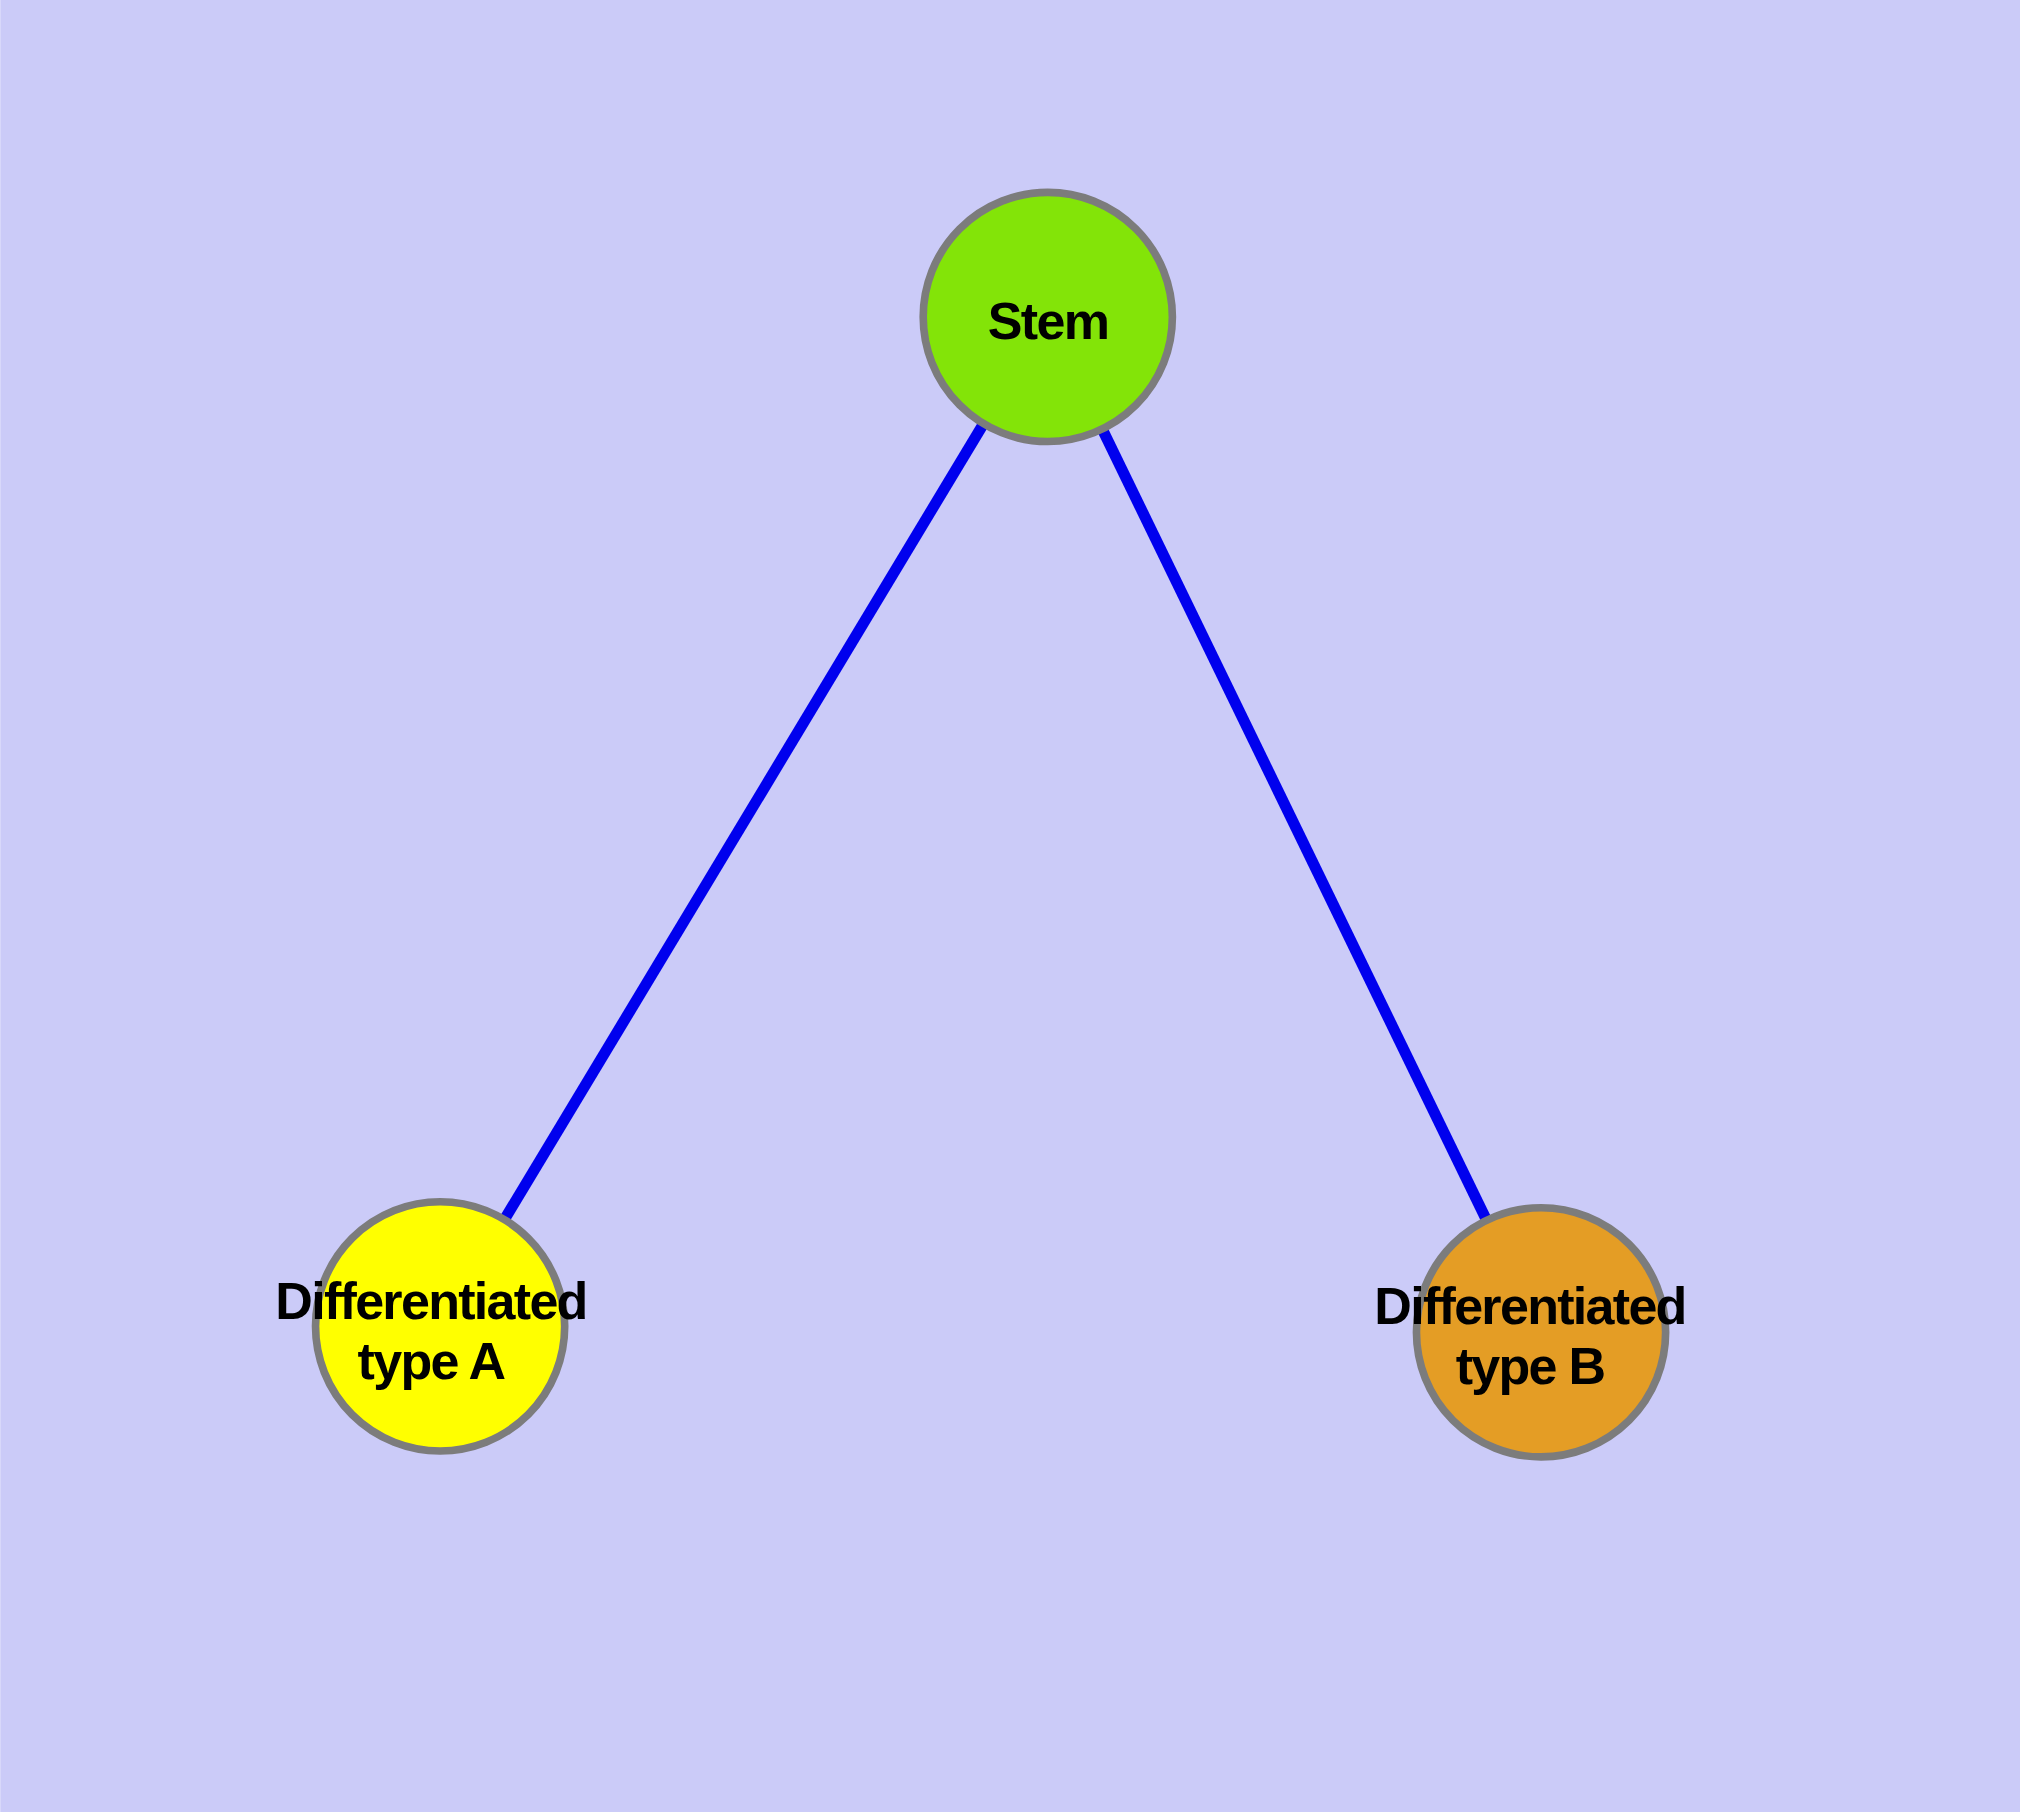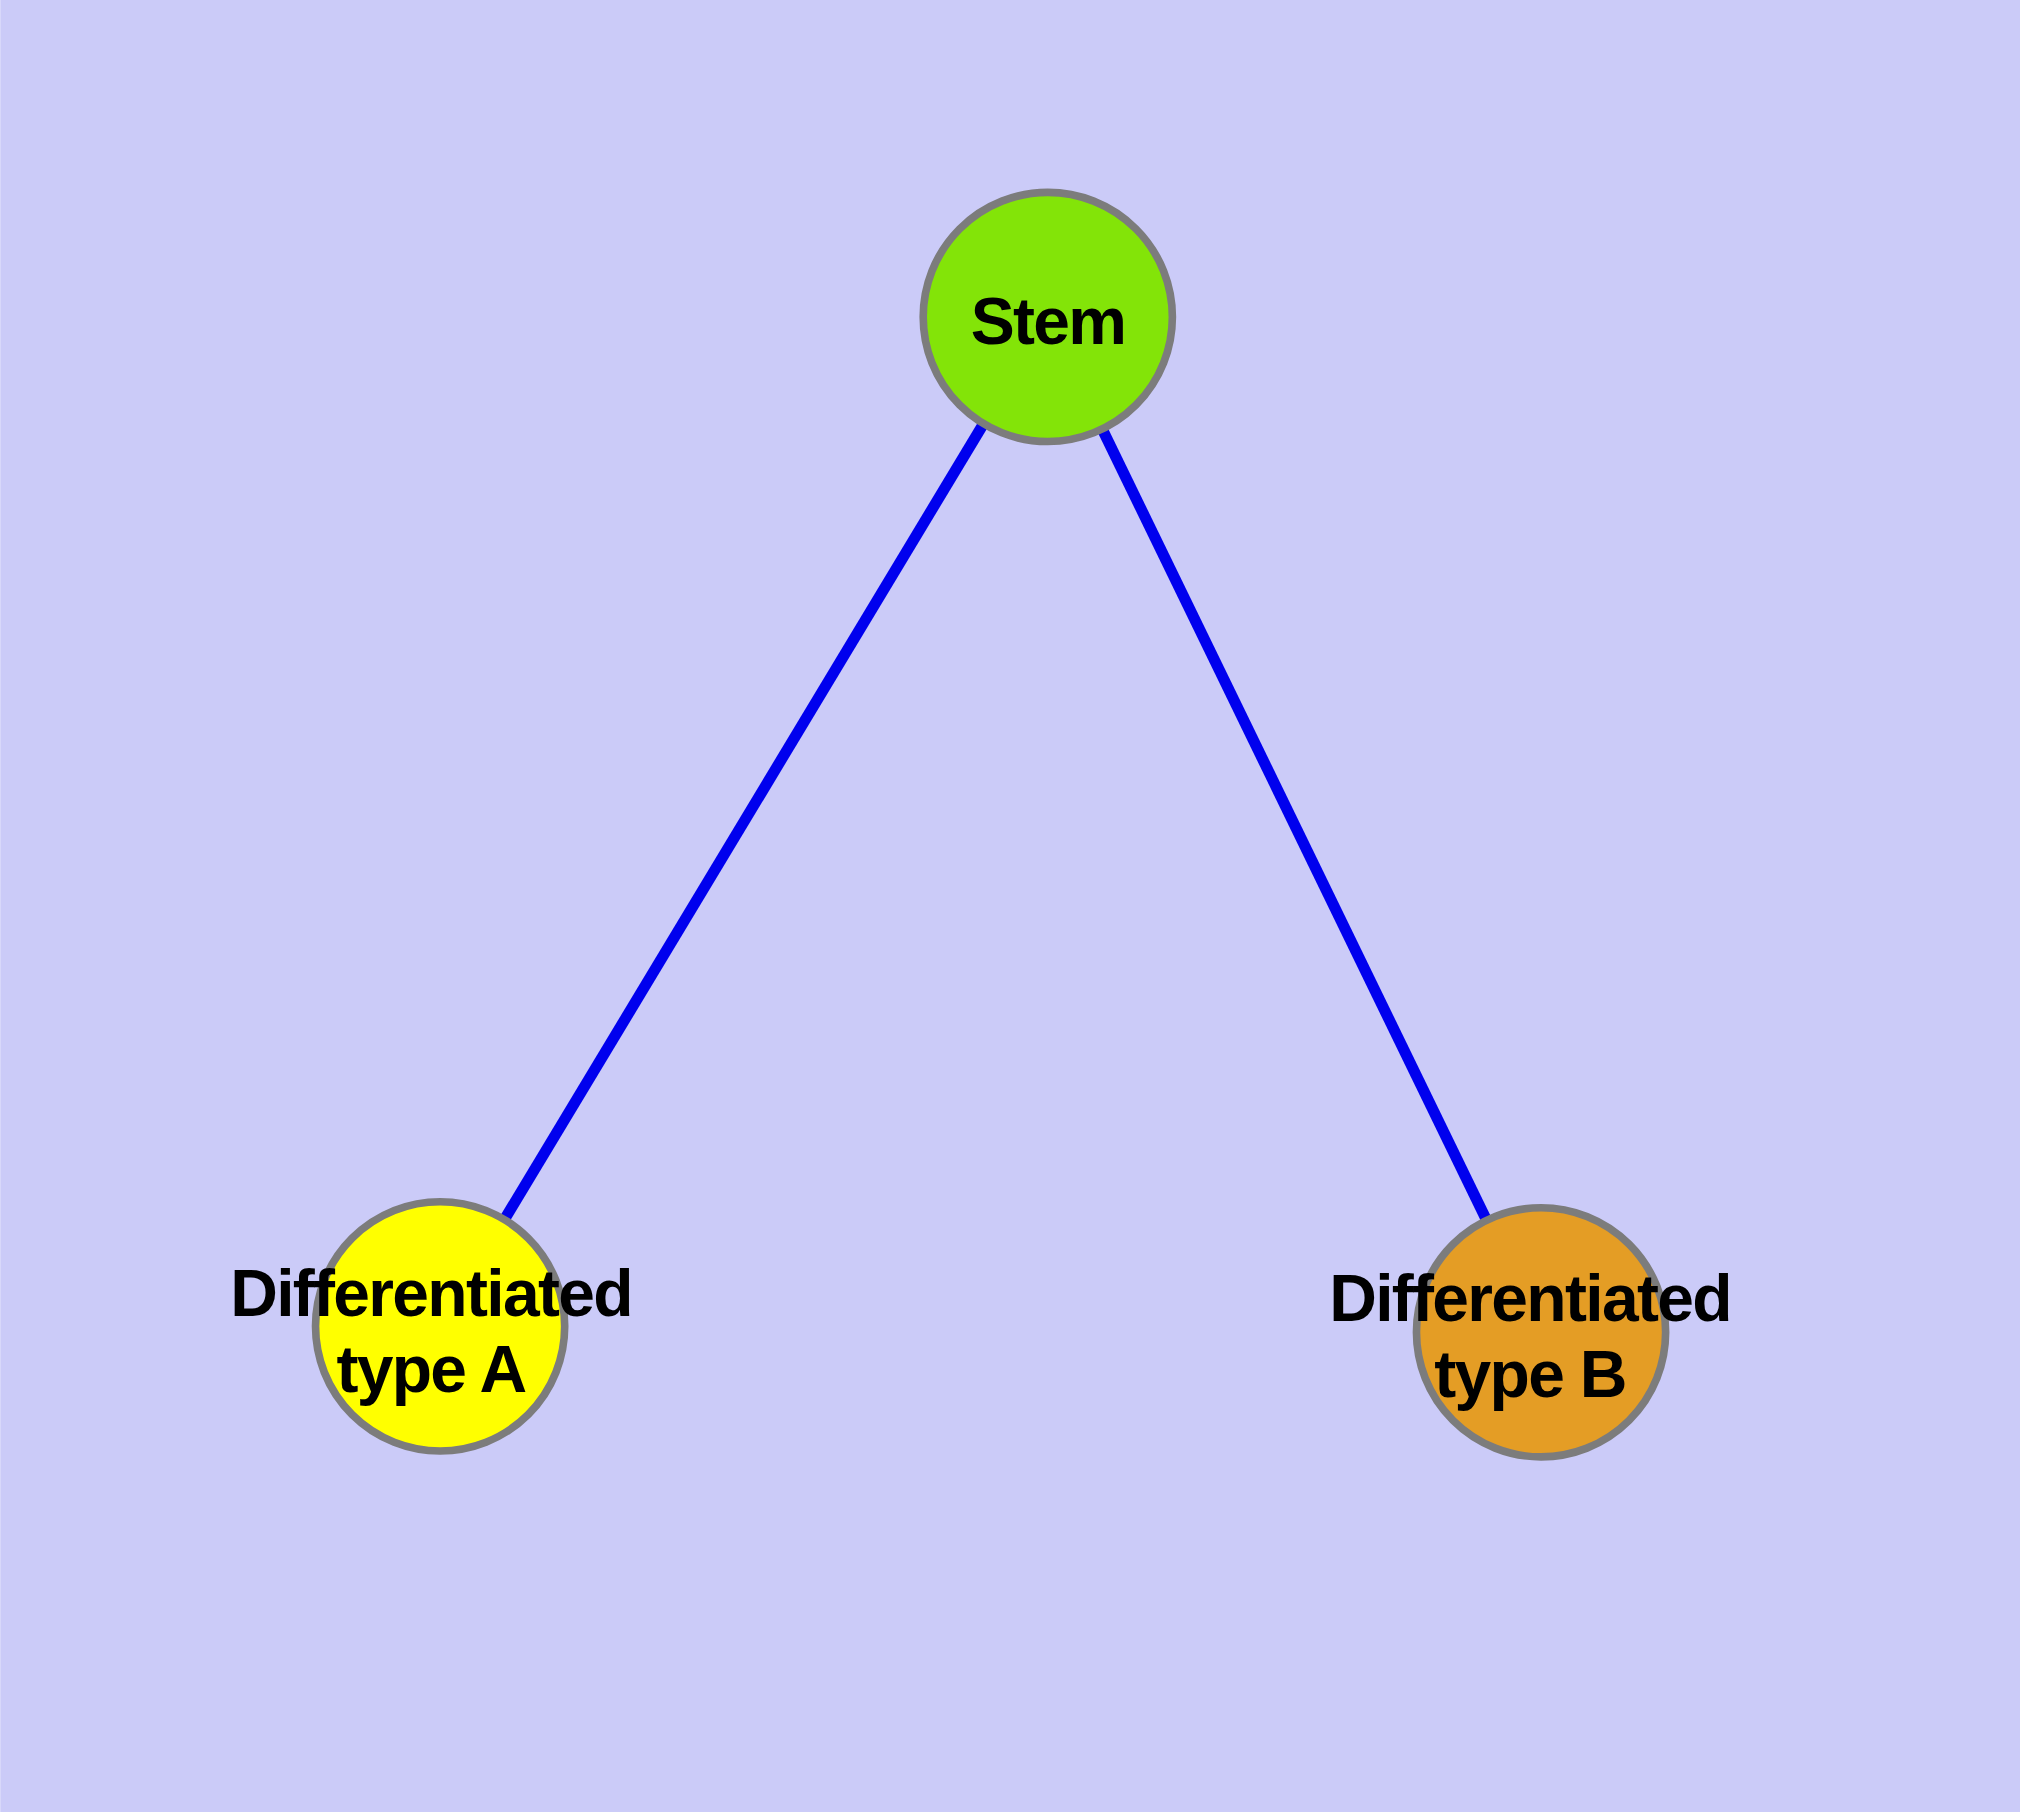--- a/index.html
+++ b/index.html
@@ -18,21 +18,21 @@
     left: 0;
     top: 0;
     width: 100%;
     height: 100%;
     display: block;
   }
   .node-label {
     position: absolute;
     transform: translate(-50%, -50%);
     font-weight: bold;
-    font-size: 66px;
+    font-size: 52px;
     line-height: 1.15;
     letter-spacing: -1.7px;
     color: #000000;
     white-space: pre-line;
     text-align: center;
     pointer-events: none;
   }
 </style>
 </head>
 <body>

